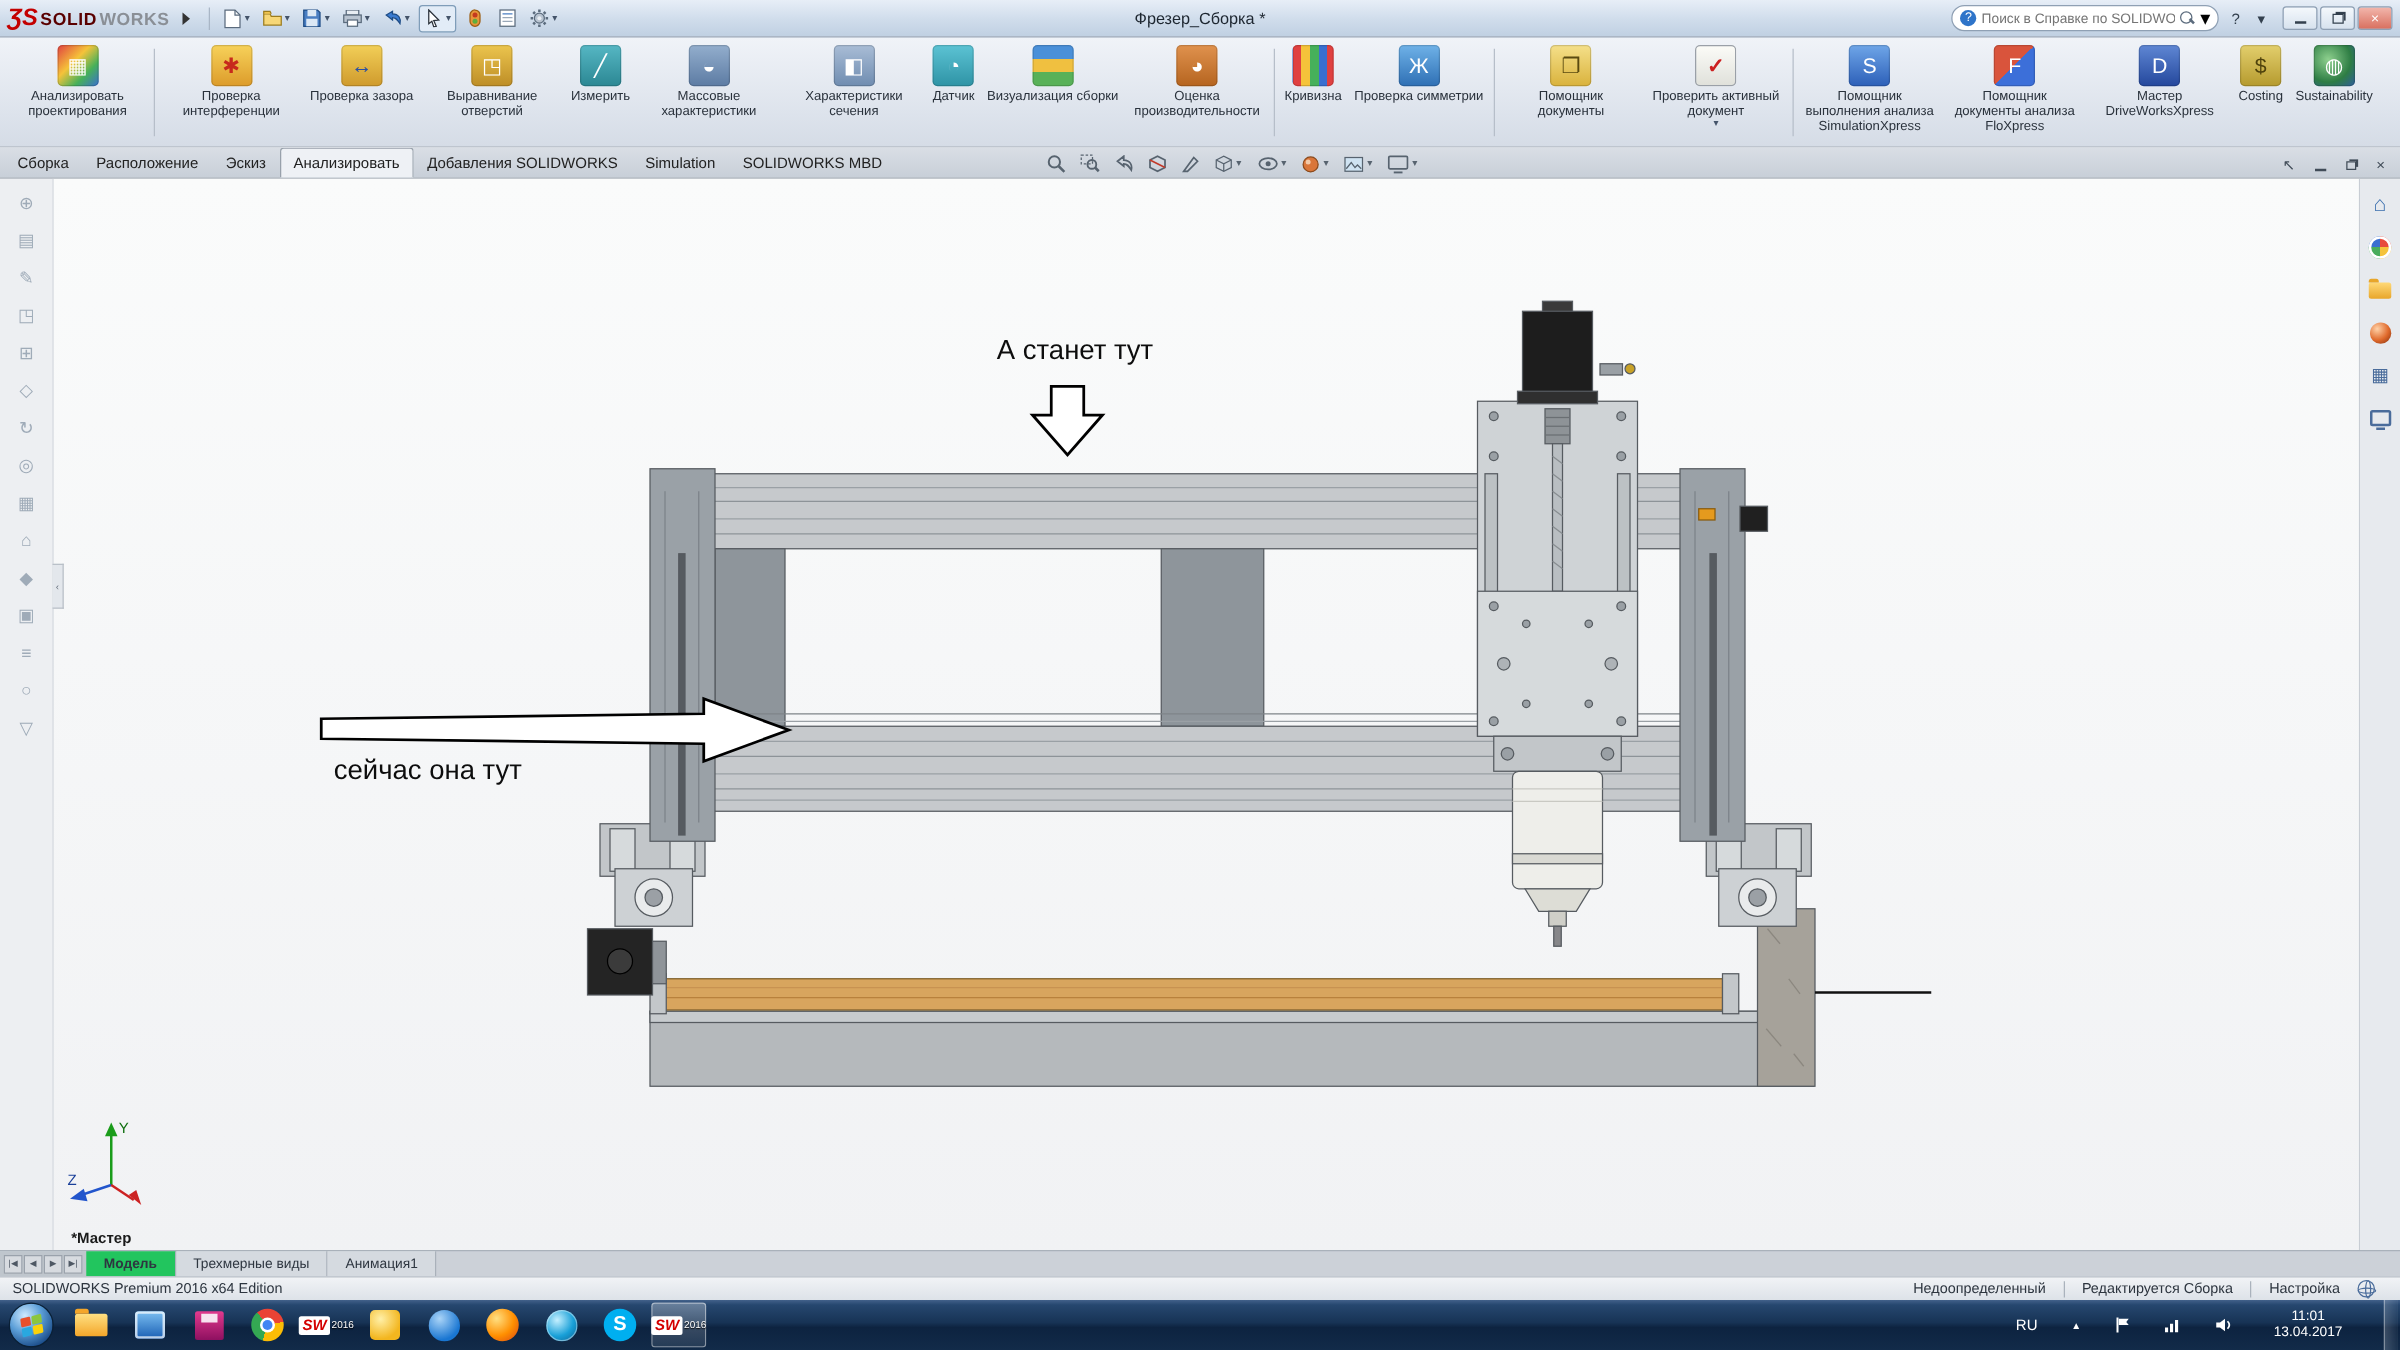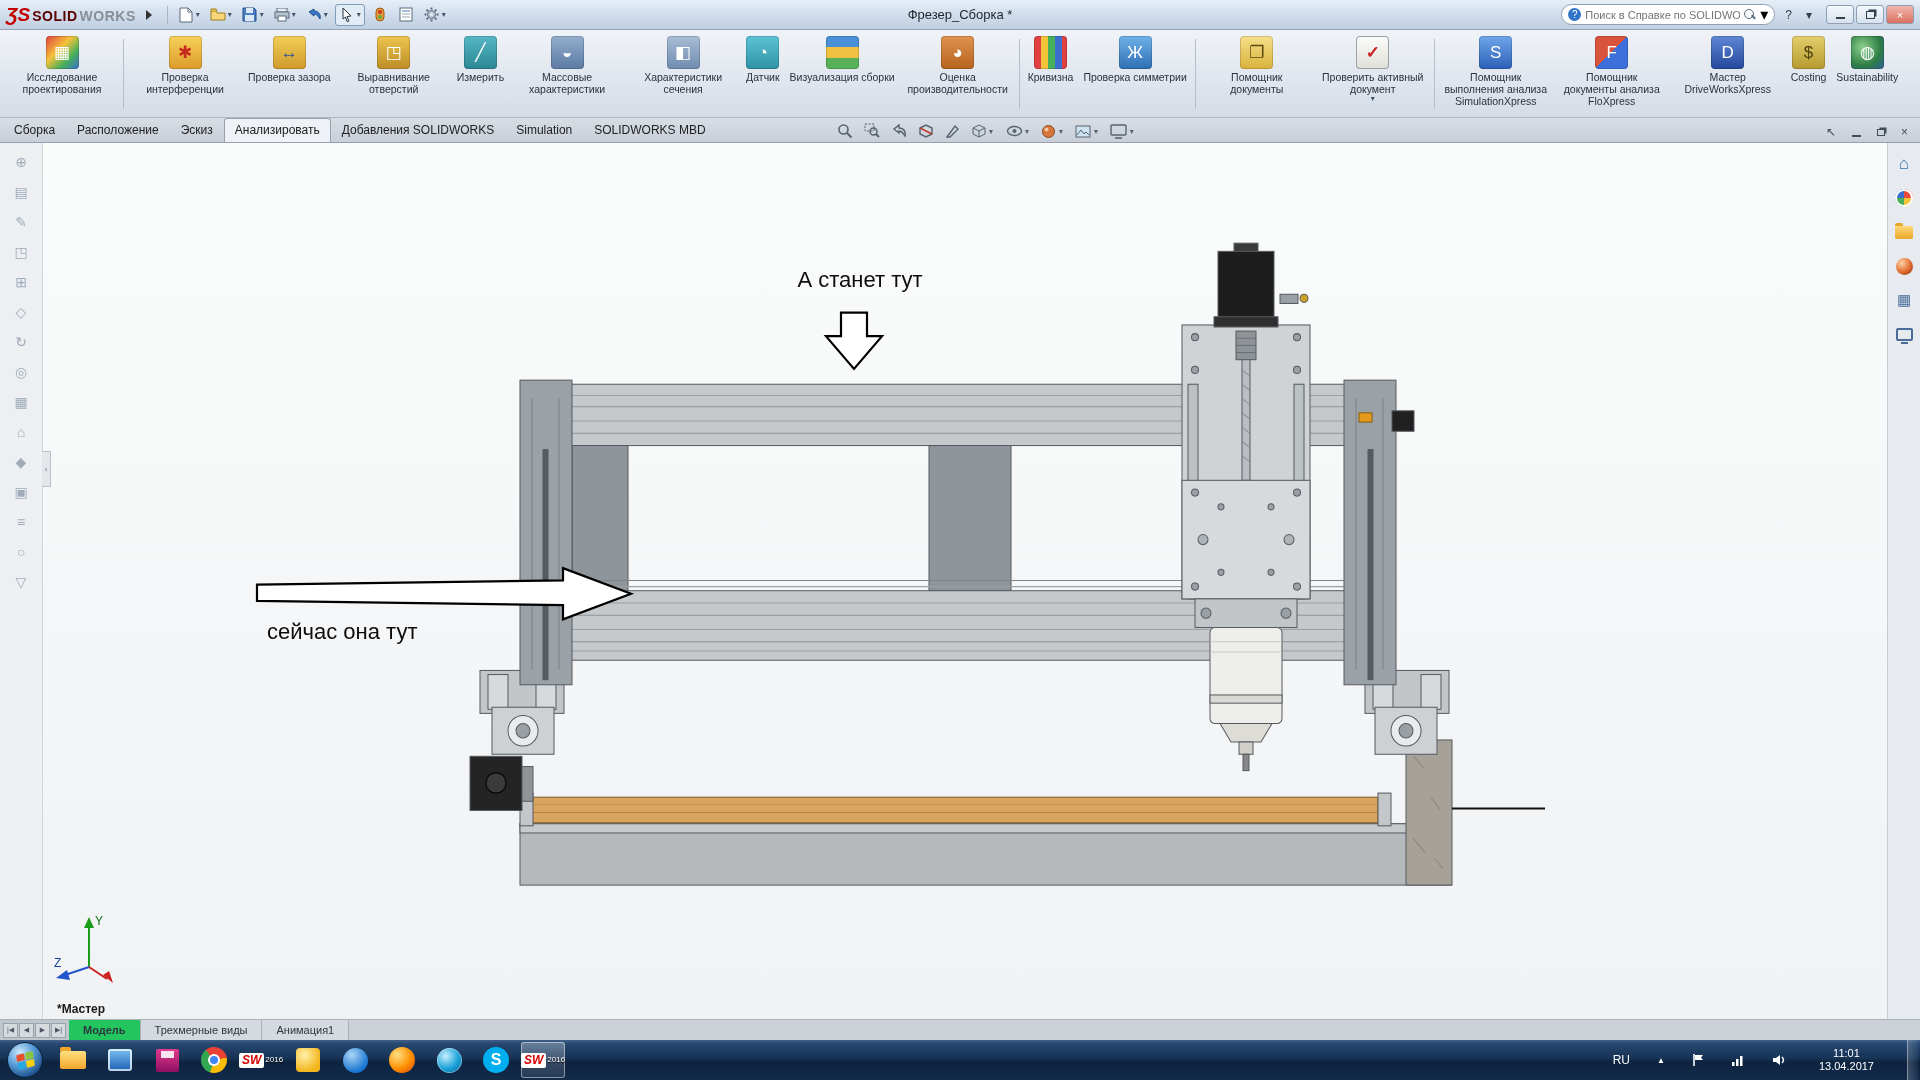--- a/index.html
+++ b/index.html
@@ -82,21 +82,21 @@
   .lt5::before{content:"⊞";} .lt6::before{content:"◇";} .lt7::before{content:"↻";} .lt8::before{content:"◎";}
   .lt9::before{content:"▦";} .lt10::before{content:"⌂";} .lt11::before{content:"◆";} .lt12::before{content:"▣";}
   .lt13::before{content:"≡";} .lt14::before{content:"○";} .lt15::before{content:"▽";}
   .lt-handle { position:absolute; right:-9px; top:308px; width:9px; height:36px; background:#e3e7ec; border:1px solid #b9c0c8; border-left:none; display:flex; align-items:center; justify-content:center; font-size:8px; color:#66707c; z-index:5; }
   .lt-handle::before { content:"‹"; }
 
   .viewport { flex:1; position:relative; background:linear-gradient(#fafbfb,#f1f2f4); overflow:hidden; }
   .machine { position:absolute; inset:0; width:100%; height:100%; }
   .ann { position:absolute; color:#0d0d0d; font-size:22px; }
   .ann-target { left:737px; top:124px; width:160px; text-align:center; }
-  .ann-current { left:224px; top:476px; }
+  .ann-current { left:224px; top:460px; }
   .view-label { position:absolute; left:14px; bottom:3px; font-size:12px; font-weight:bold; color:#1a1a1a; }
   .triad { position:absolute; left:10px; bottom:28px; }
 
   .right-pane { width:33px; flex:0 0 33px; background:#e7eaee; border-left:1px solid #c8cdd4; display:flex; flex-direction:column; align-items:center; padding-top:10px; gap:12px; }
   .rp-icon { width:22px; height:22px; display:flex; align-items:center; justify-content:center; }
   .rp-home { color:#3b6fae; font-size:17px; } .rp-home::before{content:"⌂";}
   .rp-pin { width:18px; height:18px; border-radius:50%; background:conic-gradient(#e84b3c 0 25%,#f5c33a 0 50%,#49ad5c 0 75%,#3a6fd0 0); box-shadow:inset 0 0 0 2px #fff; }
   .rp-folder { width:18px; height:13px; background:linear-gradient(#ffd977,#e8a62a); border-radius:2px; position:relative; }
   .rp-folder::before { content:""; position:absolute; top:-3px; left:0; width:8px; height:3px; background:#e8a62a; border-radius:2px 2px 0 0; }
   .rp-sphere { width:17px; height:17px; border-radius:50%; background:radial-gradient(circle at 34% 30%,#ffd2a8,#e06a2c 55%,#7e2c0c); }
@@ -281,21 +281,21 @@
         <div class="wbtn close">
             <span>×</span>
           </div>
       </div>
     </div>
   </div>
 
   <div class="ribbon">
     <div class="rbtn">
       <span class="ricon r0"></span>
-      <span class="rlabel">Исследование проектирования</span>
+      <span class="rlabel">Анализировать проектирования</span>
     </div>
     <div class="rsep"></div>
     <div class="rbtn">
       <span class="ricon r1"></span>
       <span class="rlabel">Проверка интерференции</span>
     </div>
     <div class="rbtn">
       <span class="ricon r2"></span>
       <span class="rlabel">Проверка зазора</span>
     </div>
@@ -643,20 +643,31 @@
       <span class="mnav1"></span>
       <span class="mnav2"></span>
       <span class="mnav3"></span>
       <span class="mnav4"></span>
     </div>
     <div class="mtab active">Модель</div>
     <div class="mtab">Трехмерные виды</div>
     <div class="mtab">Анимация1</div>
   </div>
 
+  <div class="statusbar">
+    <span class="sb-item">SOLIDWORKS Premium 2016 x64 Edition</span>
+    <div class="sb-right">
+      <span class="sb-item">Недоопределенный</span>
+      <span class="sb-sep"></span>
+      <span class="sb-item">Редактируется Сборка</span>
+      <span class="sb-sep"></span>
+      <span class="sb-item">Настройка</span>
+      <span class="globe"></span>
+    </div>
+  </div>
 
   <div class="taskbar">
     <div class="start-orb">
       <span class="flag">
           <i class="f1"></i>
           <i class="f2"></i>
           <i class="f3"></i>
           <i class="f4"></i>
         </span>
     </div>

